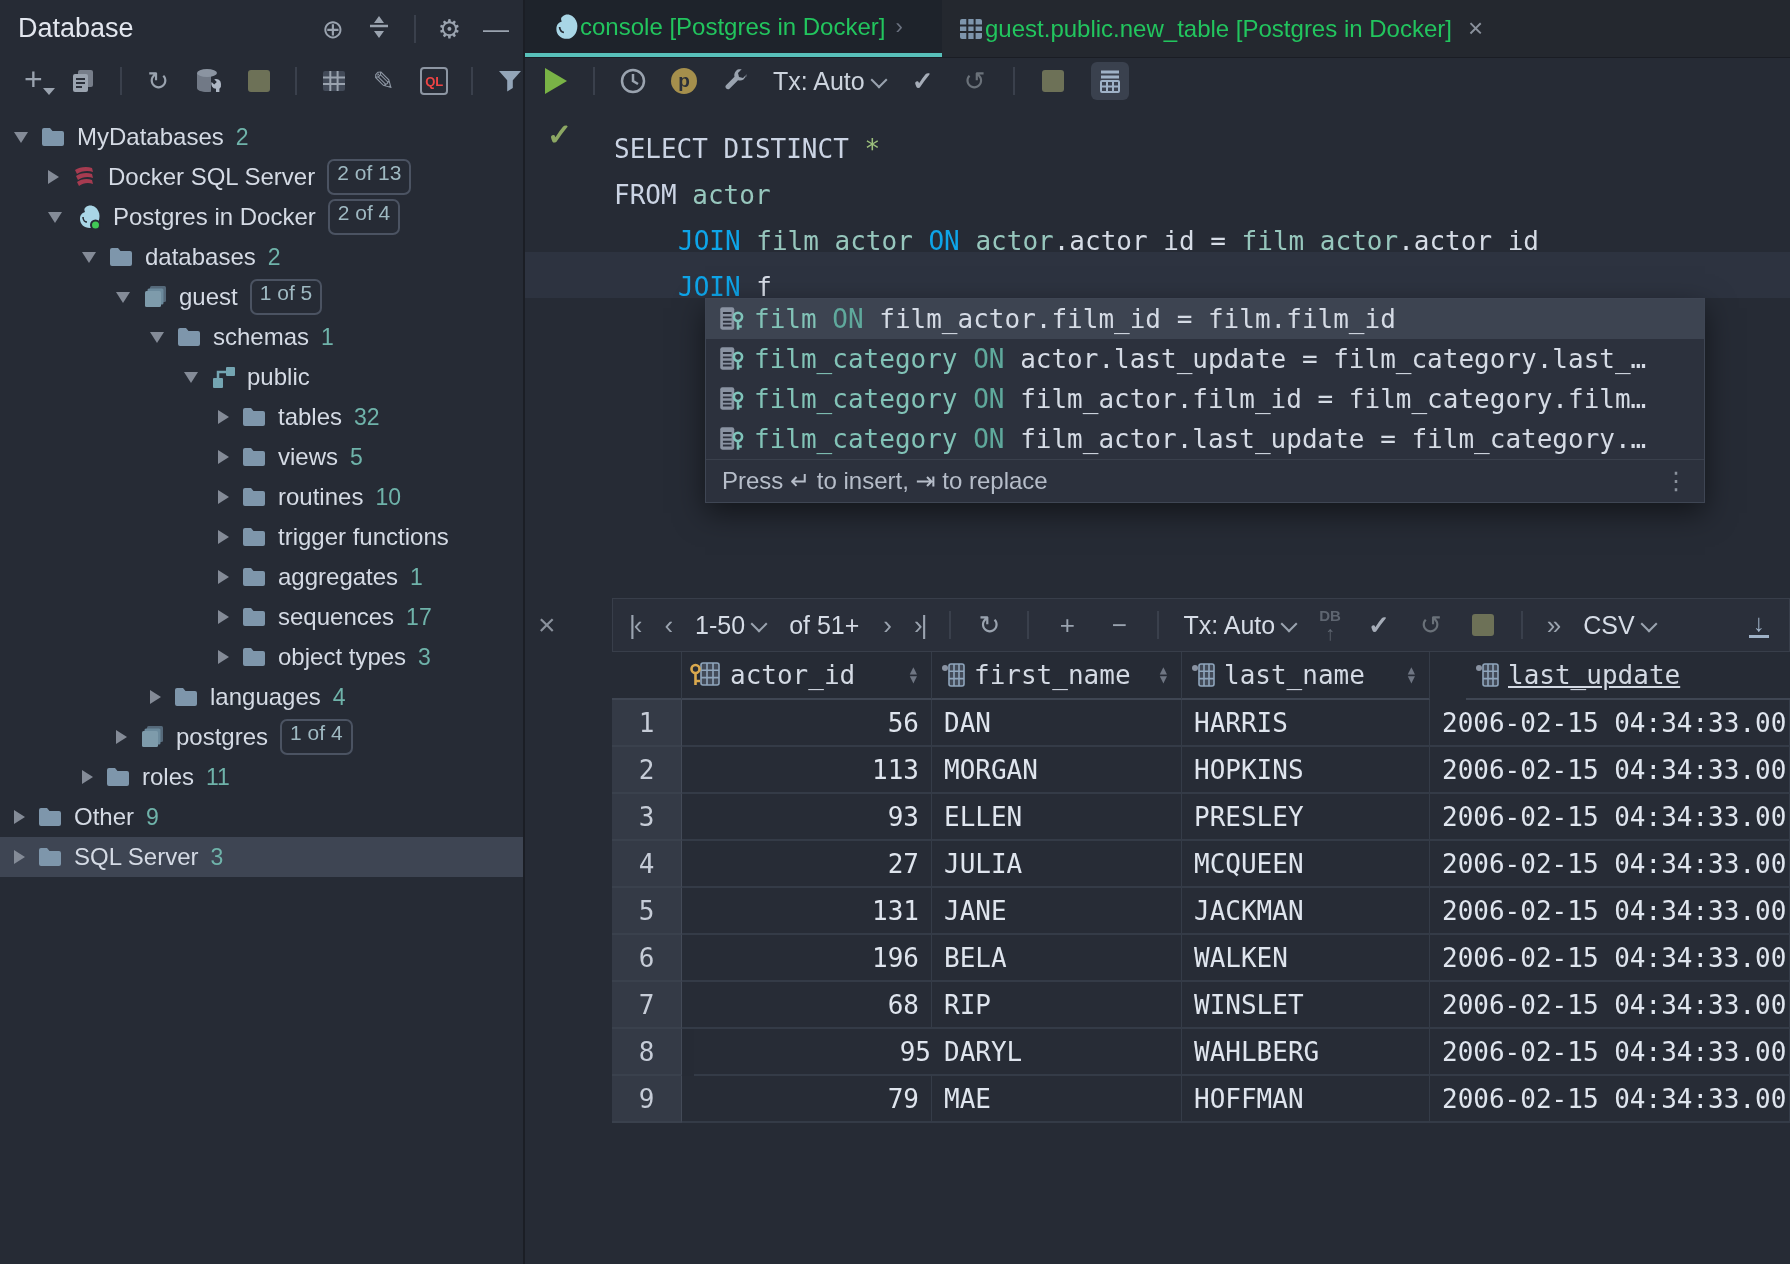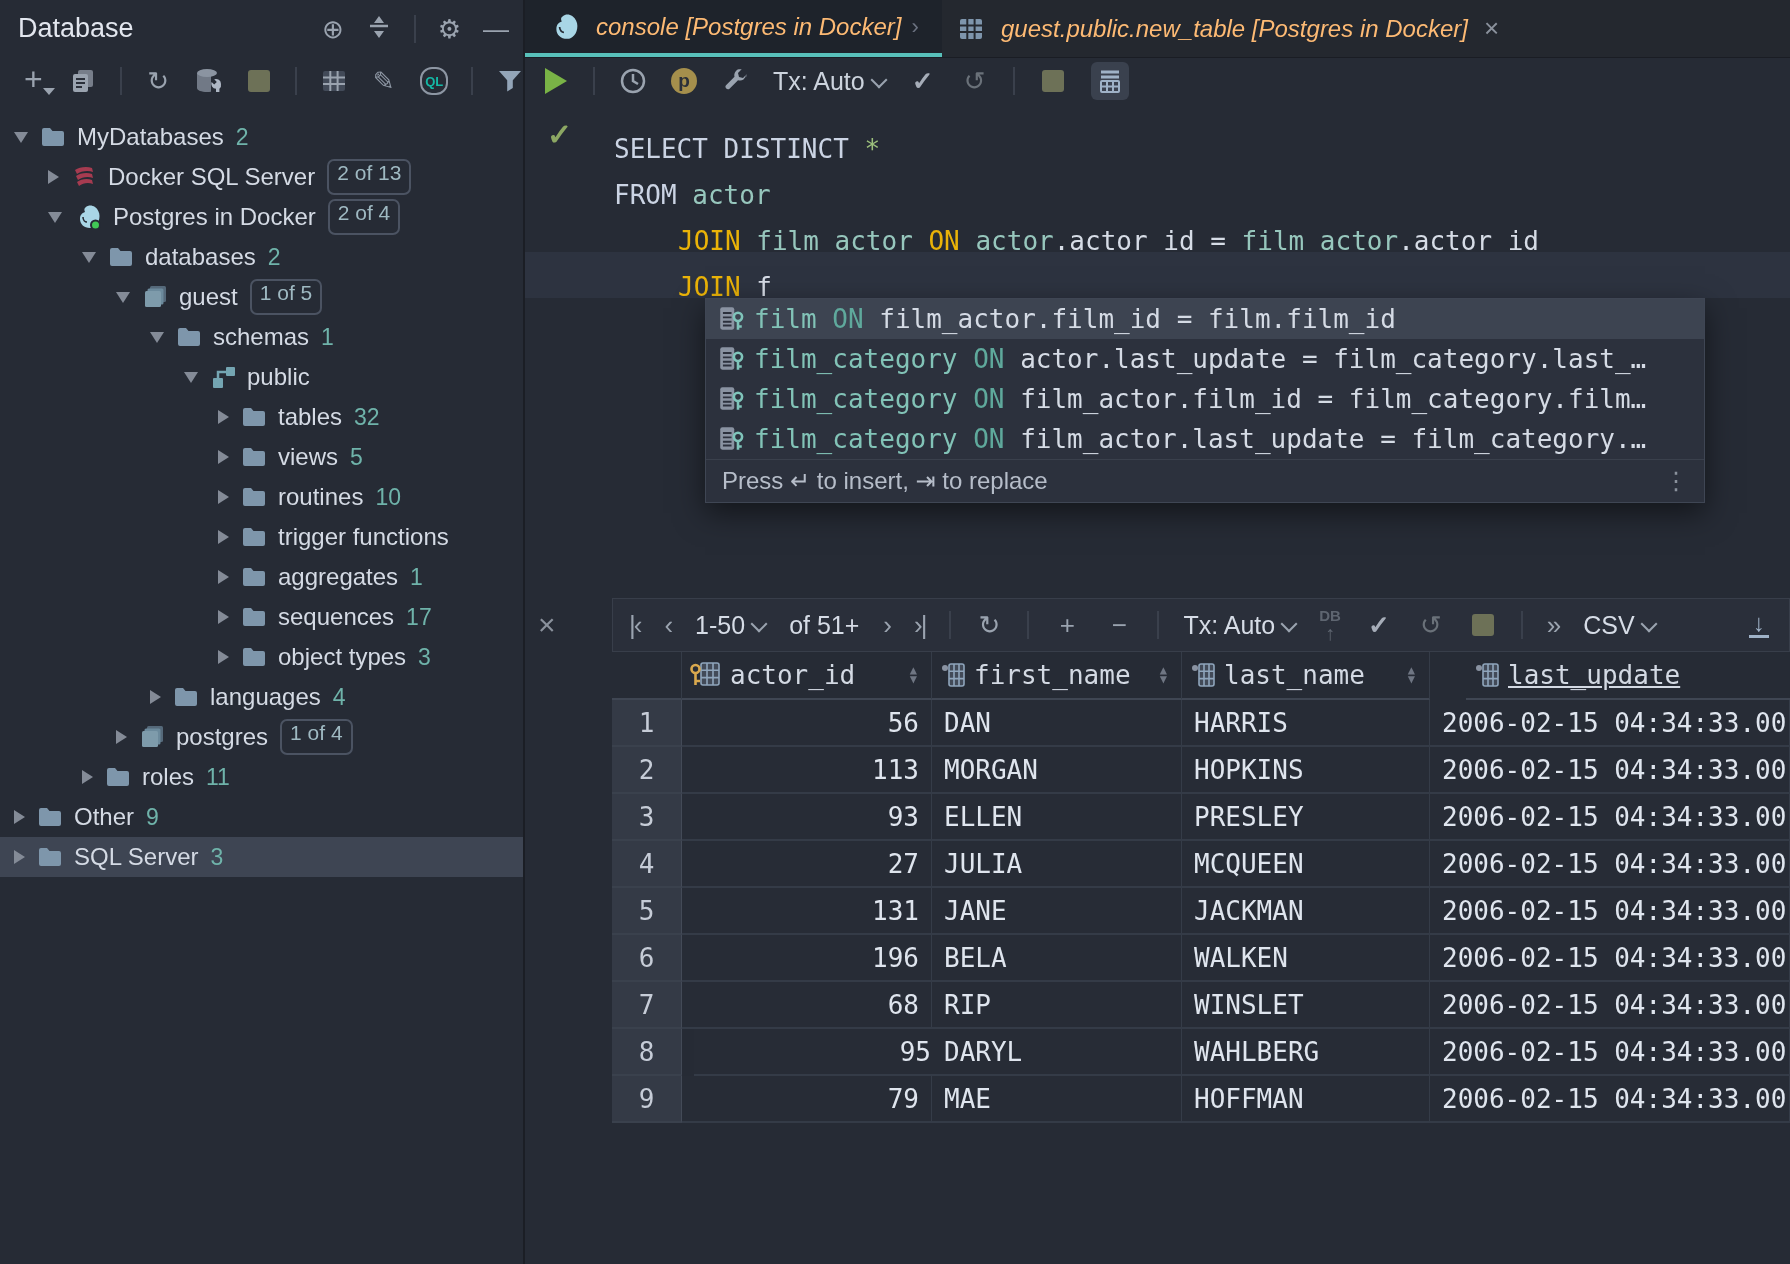--- a/index.html
+++ b/index.html
@@ -11,60 +11,60 @@
   .sidebar{position:absolute;left:0;top:0;width:523px;height:1264px;background:#262b35;border-right:2px solid #1b1e25;}
   .sb-header{position:absolute;left:0;top:0;width:523px;height:57px;display:flex;align-items:center;}
   .sb-title{margin-left:18px;font-size:27px;color:#e2e6ee;}
   .sb-hicons{position:absolute;right:14px;top:0;height:57px;display:flex;align-items:center;gap:22px;}
   .hicon{color:#9aa3af;font-size:26px;line-height:1;cursor:default;}
   .vdiv{width:2px;height:28px;background:#3a404c;}
   .sb-toolbar{position:absolute;left:0;top:57px;width:523px;height:48px;display:flex;align-items:center;gap:23px;padding-left:20px;box-sizing:border-box;}
   .tbicon{display:flex;align-items:center;justify-content:center;width:28px;height:28px;color:#9aa3af;font-size:26px;}
   .plus{font-size:32px;color:#9aa3af;position:relative;top:-2px;}
   .plus:after{content:"";position:absolute;right:-8px;bottom:-2px;border-left:6px solid transparent;border-right:6px solid transparent;border-top:7px solid #9aa3af;}
-  .qlbox{width:30px;height:24px;border:2px solid #8d96a3;border-radius:12px;font-size:13px;color:#14b8a6;display:flex;align-items:center;justify-content:center;font-weight:bold;}
+  .qlbox{width:30px;height:24px;border:2px solid #8d96a3;border-radius:4px;font-size:13px;color:#ef4444;display:flex;align-items:center;justify-content:center;font-weight:bold;}
   .stopsq{width:22px;height:22px;background:#6d7157;border-radius:3px;}
 
   
   .tree{position:absolute;left:0;top:0;width:523px;height:1264px;}
   .trow{position:absolute;left:0;width:523px;height:40px;display:flex;align-items:center;font-size:24px;color:#d4dae4;white-space:nowrap;}
   .trow.sel{background:#3e4553;}
   .indent{display:inline-block;height:1px;}
   .arrow{width:0;height:0;margin-right:13px;flex:none;}
   .arrow.right{border-left:11px solid #848b97;border-top:7px solid transparent;border-bottom:7px solid transparent;}
   .arrow.down{border-top:11px solid #848b97;border-left:7px solid transparent;border-right:7px solid transparent;}
   .ticon{display:flex;align-items:center;margin-right:12px;flex:none;}
   .tcount{margin-left:12px;color:#6fb3aa;font-size:23px;}
   .tbadge{margin-left:12px;color:#9fb9c2;font-size:21px;border:2px solid #4b5362;border-radius:7px;padding:0px 8px 8px 8px;}
 
   
   .tabstrip{position:absolute;left:525px;top:0;width:1265px;height:57px;background:#24282f;border-bottom:1px solid #1a1d24;}
   .tab{position:absolute;top:0;height:57px;display:flex;align-items:center;box-sizing:border-box;}
   .tab.active{left:0;width:417px;background:#1e232b;border-bottom:4px solid #58c0ba;padding-left:26px;}
   .tab.inactive{left:417px;width:650px;padding-left:16px;}
-  .tab .tlabel2{margin-left:17px;font-size:24px;color:#fdba74;font-style:italic;}
+  .tab .tlabel2{margin-left:1px;font-size:24px;color:#22c55e;}
   .tab .tchev{margin-left:10px;color:#6b7280;font-size:22px;}
   .tab .tclose{margin-left:16px;color:#8a919c;font-size:26px;}
 
   
   .etoolbar{position:absolute;left:525px;top:57px;width:1265px;height:48px;display:flex;align-items:center;gap:24px;padding-left:20px;box-sizing:border-box;}
   .play{width:0;height:0;border-left:22px solid #79b346;border-top:13px solid transparent;border-bottom:13px solid transparent;margin-right:2px;}
   .pbadge{width:26px;height:26px;border-radius:50%;background:#a58f4c;color:#2a2f39;font-size:19px;display:flex;align-items:center;justify-content:center;font-weight:bold;}
   .txt{font-size:25px;color:#ccd3dd;}
   .chevdn{display:inline-block;width:10px;height:10px;border-right:2px solid #9aa3af;border-bottom:2px solid #9aa3af;transform:rotate(45deg);margin-left:8px;position:relative;top:-4px;}
   .gridbtn{width:38px;height:38px;background:#3a414e;border-radius:6px;display:flex;align-items:center;justify-content:center;}
   .dim{color:#6a7179;}
 
   
   .editor{position:absolute;left:525px;top:105px;width:1265px;height:495px;}
   .curline{position:absolute;left:0;width:1265px;height:46px;background:#2d3340;}
   .cline{position:absolute;height:46px;line-height:46px;font-size:26px;white-space:pre;margin-top:12px;}
   .gutter-check{position:absolute;left:22px;top:12px;color:#8ca763;font-size:30px;font-weight:bold;}
   .tk-kw{color:#cbd4e4;}
-  .tk-join{color:#eab308;}
+  .tk-join{color:#0ea5e9;}
   .tk-tbl{color:#97c7bd;}
   .tk-id{color:#d6dce6;}
   .tk-star{color:#9cc07c;}
   .caret{display:inline-block;width:15px;height:30px;border-bottom:4px solid #ed4c56;vertical-align:-6px;}
 
   
   .popup{position:absolute;left:705px;top:298px;width:1000px;background:#2c313d;border:1px solid #3f4654;box-shadow:0 10px 28px rgba(0,0,0,.5);box-sizing:border-box;overflow:hidden;}
   .pitem{height:40px;display:flex;align-items:center;padding-left:12px;font-size:26px;white-space:pre;overflow:hidden;}
   .pitem.sel{background:#3d4451;}
   .pitem .picon{margin-right:10px;flex:none;display:flex;}

